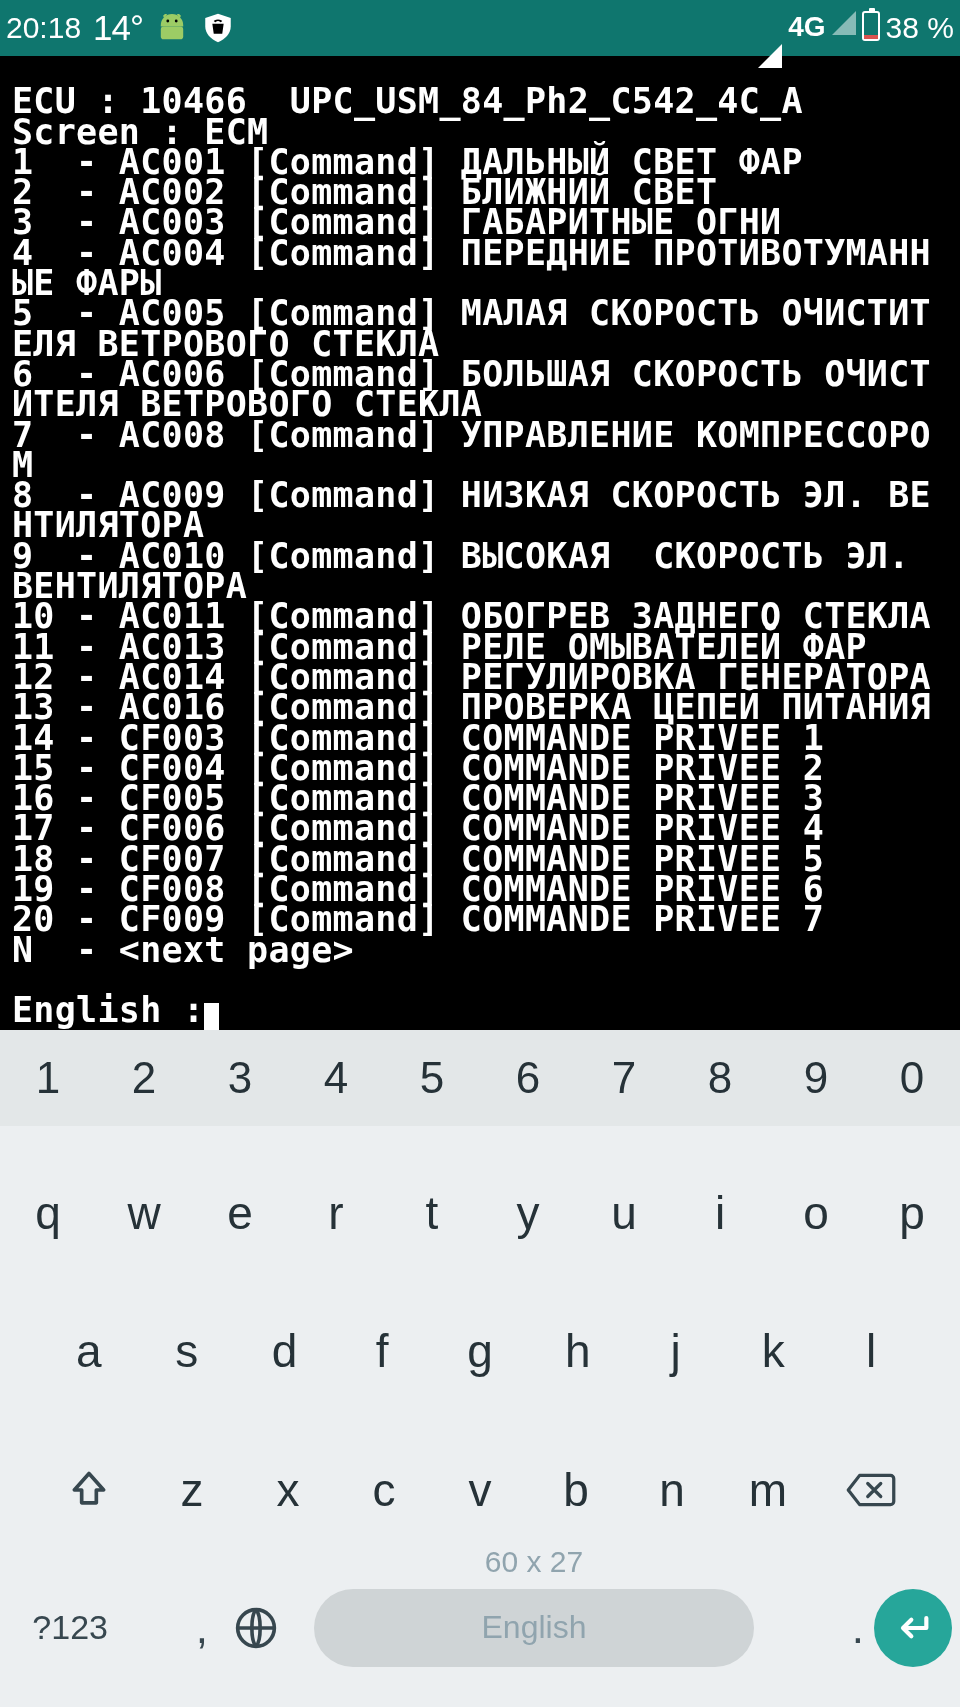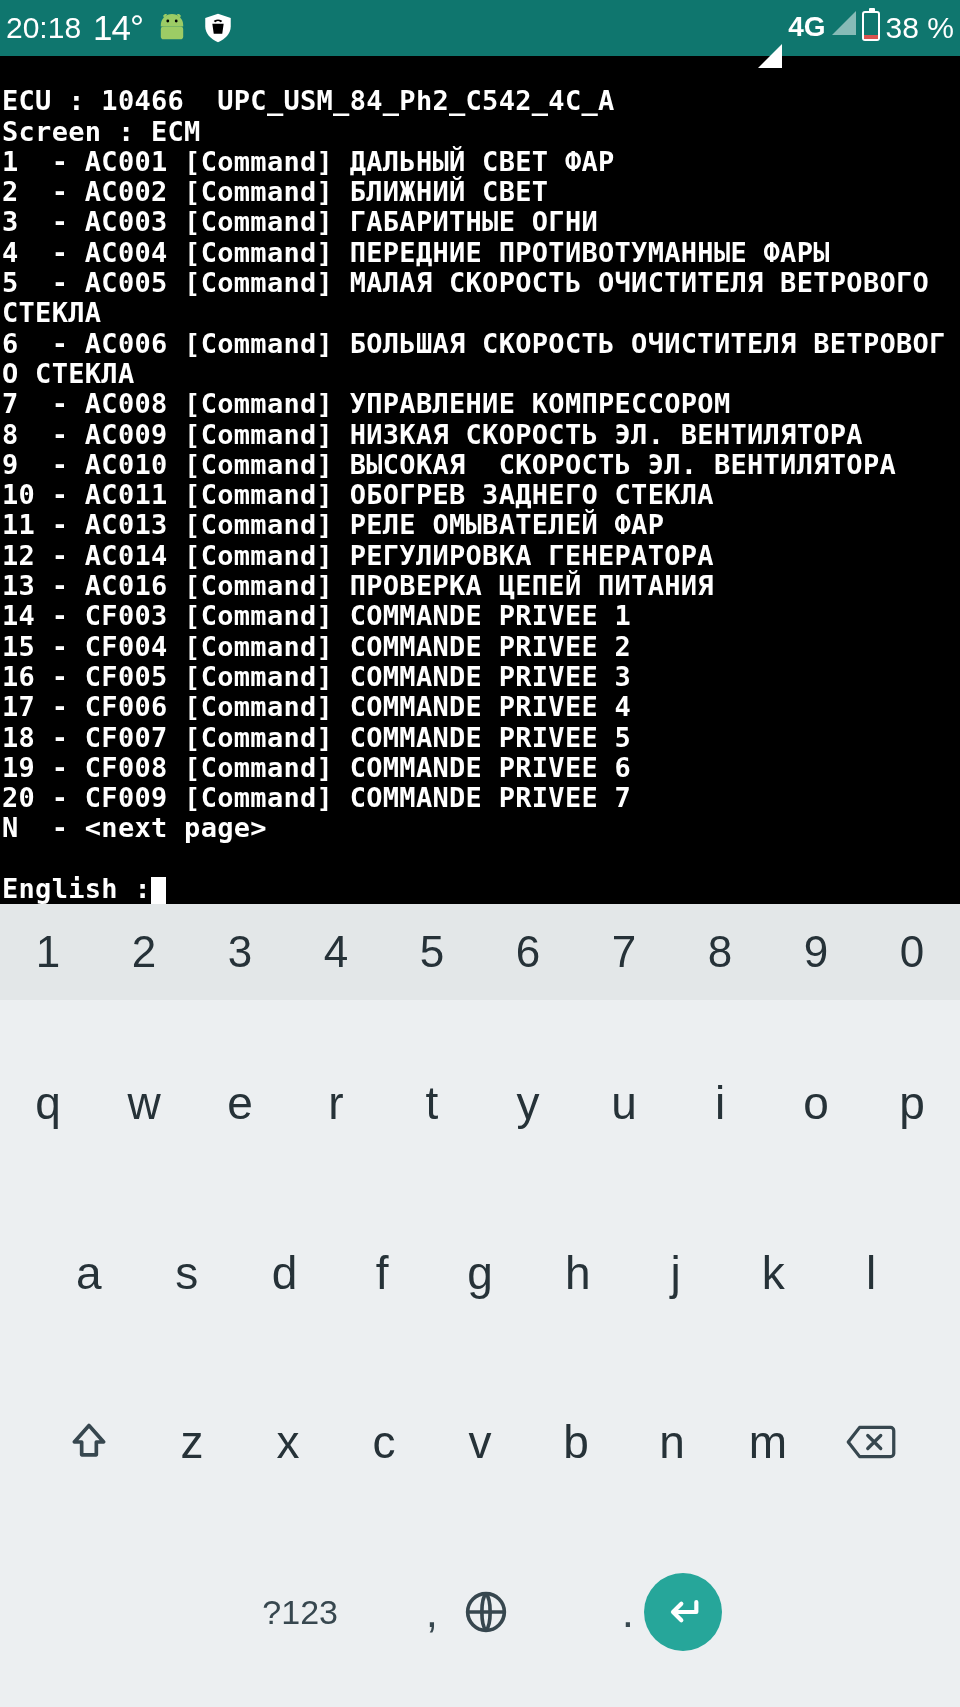--- a/index.html
+++ b/index.html
@@ -12,21 +12,21 @@
 .temp-deg { font-size: 35px; letter-spacing: -1px; }
 .android-icon { width: 34px; height: 28px; position: relative; }
 .android-icon svg { width: 100%; height: 100%; }
 .shield-icon { width: 34px; height: 34px; }
 .signal-tri { width: 0; height: 0; border-left: 24px solid transparent; border-bottom: 24px solid #fff; position: relative; }
 .signal-tri.dim { opacity: 0.5; }
 .battery { width: 18px; height: 30px; border: 2px solid #fff; border-radius: 3px; position: relative; display: flex; align-items: flex-end; }
 .battery::before { content: ""; position: absolute; top: -5px; left: 5px; width: 6px; height: 4px; background: #fff; border-radius: 1px; }
 .battery-fill { width: 100%; height: 15%; background: #d9534f; }
 
-.terminal { flex: 0 0 auto; background: #000; color: #fff; font-family: "DejaVu Sans Mono", "Courier New", monospace; font-size: 27px; line-height: 30.3px; padding: 0 2px; white-space: pre-wrap; word-break: break-all; font-weight: 600; letter-spacing: 0.3px; }
+.terminal { flex: 0 0 auto; background: #000; color: #fff; font-family: "DejaVu Sans Mono", "Courier New", monospace; font-size: 35px; line-height: 30.3px; padding: 0 12px; white-space: pre-wrap; word-break: break-all; font-weight: 600; letter-spacing: 0.3px; }
 .cursor { display: inline-block; width: 15px; height: 27px; background: #fff; vertical-align: text-bottom; }
 
 .kbd-area { flex: 1; background: #eceff1; display: flex; flex-direction: column; }
 .kbd-num { background: #e3e7e8; display: flex; height: 96px; align-items: center; }
 .kbd-num .key { flex: 1; text-align: center; font-size: 44px; color: #263238; font-weight: 400; }
 .kbd-rows { flex: 1; display: flex; flex-direction: column; justify-content: space-around; padding: 18px 0 10px; }
 .kbd-row { display: flex; justify-content: center; align-items: center; height: 110px; }
 .kbd-row .key { width: 96px; text-align: center; font-size: 46px; color: #263238; font-weight: 400; }
 .kbd-row.r2 { padding: 0 40px; }
 .kbd-row.r2 .key { width: 98px; }
@@ -161,20 +161,24 @@
     </div>
     <div class="kbd-row r4">
       <div class="key-special key-sym">?123</div>
       <div class="key-special" style="font-size:44px">,</div>
       <div class="globe-key">
         <svg width="44" height="44" viewBox="0 0 24 24">
             <circle cx="12" cy="12" r="10" fill="none" stroke="#37474f" stroke-width="2"></circle>
             <path fill="none" stroke="#37474f" stroke-width="2" d="M2 12h20M12 2c3 3 3 17 0 20M12 2c-3 3-3 17 0 20"></path>
           </svg>
       </div>
+      <div class="space-key">
+        <span class="space-dim">60 x 27</span>
+        <span class="space-lang">English</span>
+      </div>
       <div class="key-special" style="font-size:44px">.</div>
       <div class="enter-key">
         <svg width="40" height="40" viewBox="0 0 24 24">
             <path fill="none" stroke="#fff" stroke-width="2.5" stroke-linecap="round" stroke-linejoin="round" d="M20 6v6H6m0 0l5-5m-5 5l5 5"></path>
           </svg>
       </div>
     </div>
   </div>
 </div>
 

